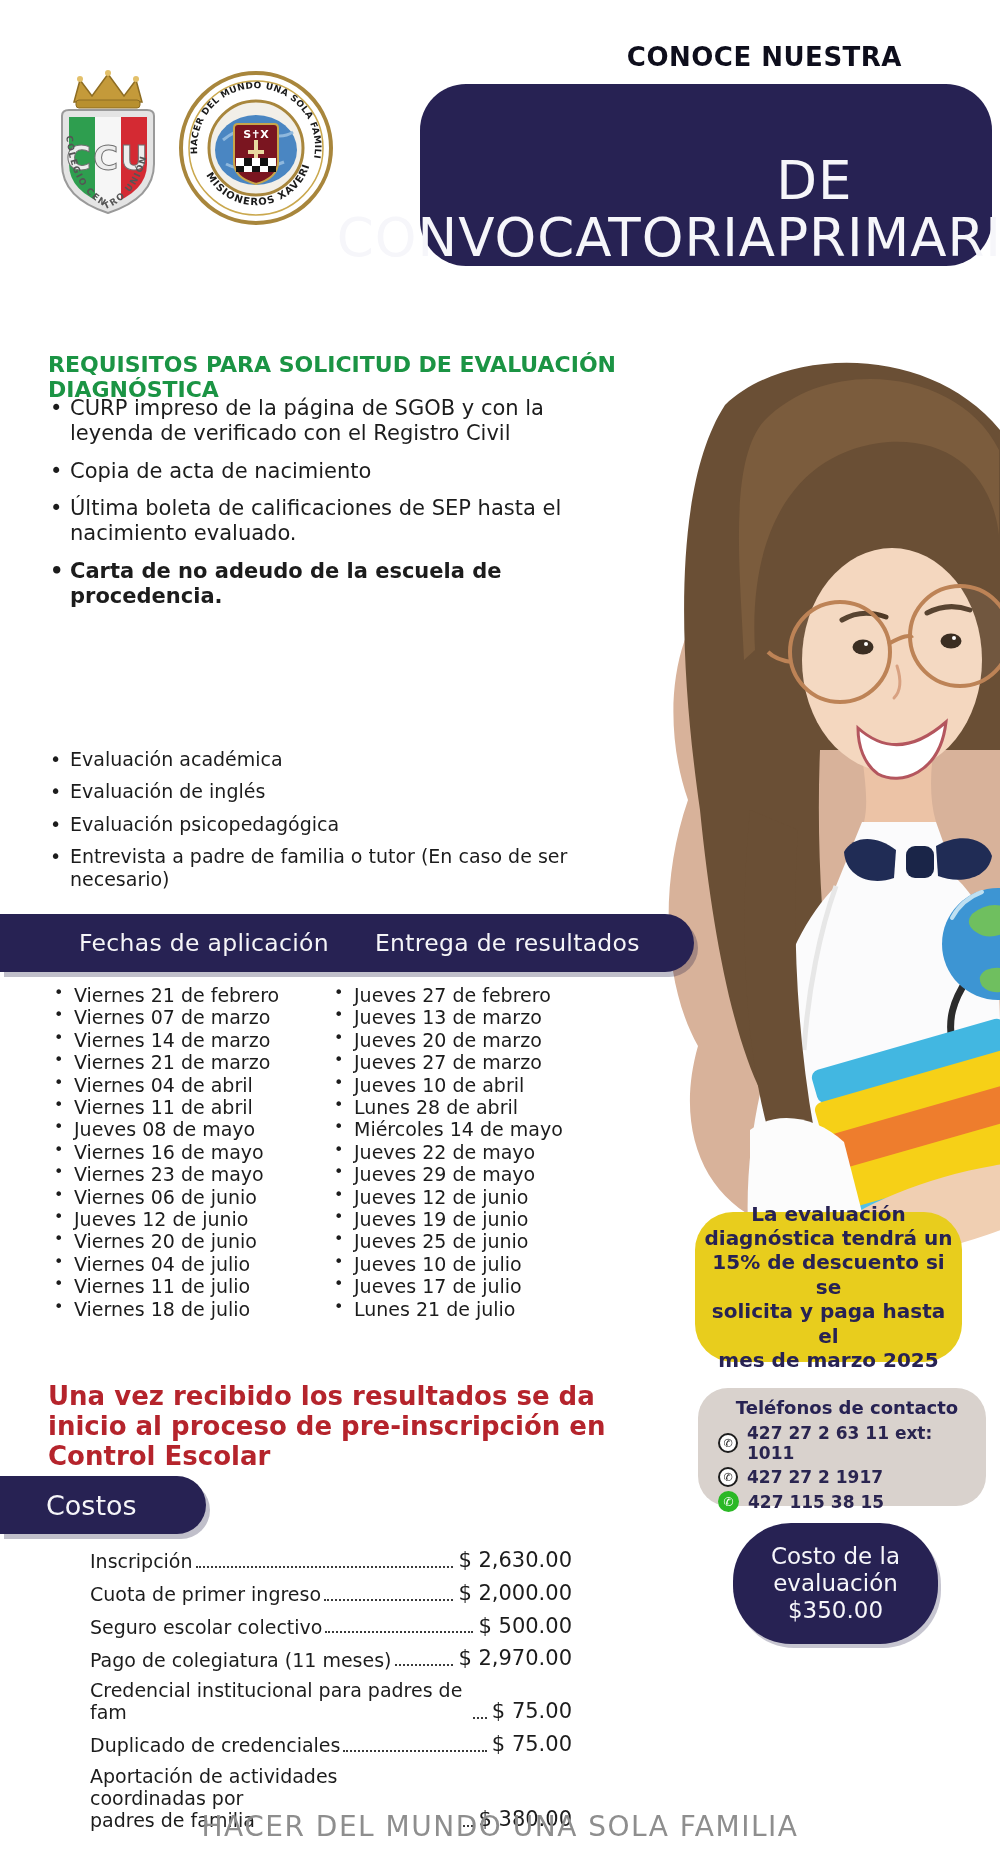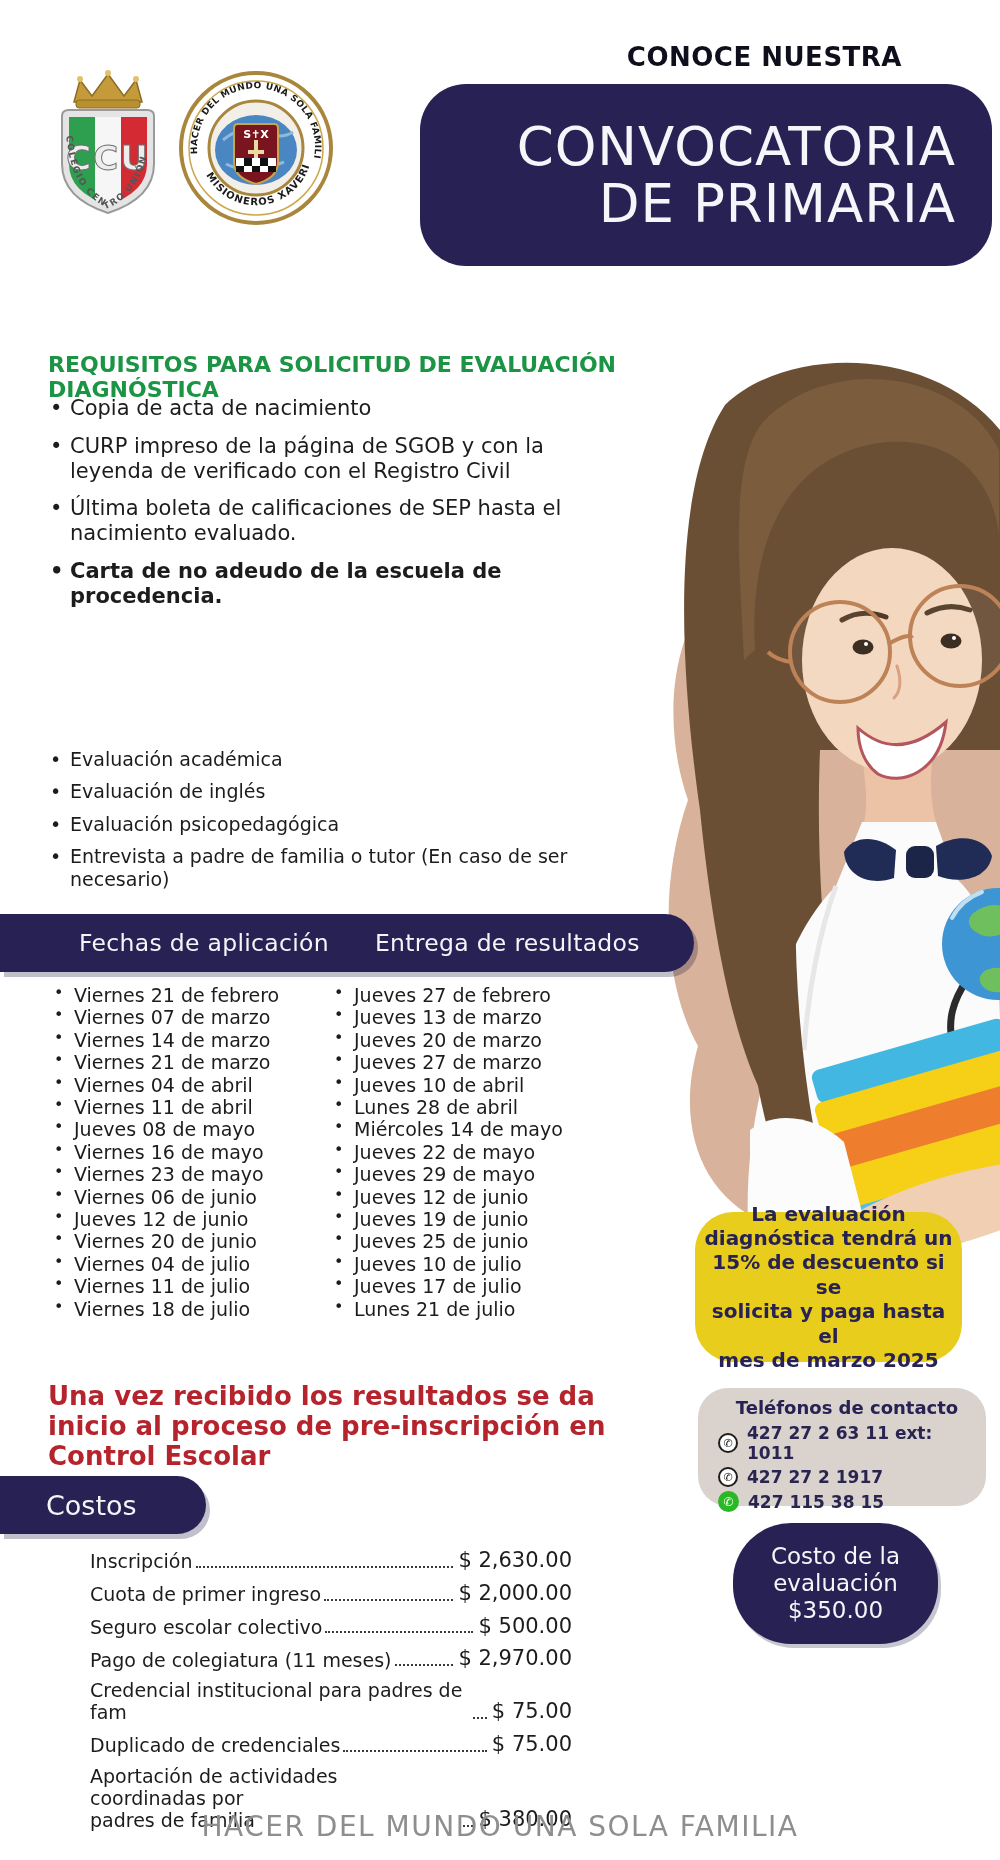--- a/index.html
+++ b/index.html
@@ -6,21 +6,21 @@
   .page{
     position:relative;width:1000px;height:1860px;overflow:hidden;background:#fff;
     font-family:"DejaVu Sans","Liberation Sans",sans-serif;color:var(--text-dark,#1c1c1c);
   }
   
   .logo-ccu{position:absolute;left:52px;top:68px;width:112px;height:148px;}
   .logo-xav{position:absolute;left:178px;top:66px;width:156px;height:164px;}
   .kicker{position:absolute;top:42px;right:98px;font-size:26px;font-weight:600;color:#0e0e1c;letter-spacing:.5px;}
   .title-box{
     position:absolute;left:420px;top:84px;width:572px;height:182px;background:var(--navy,#272253);
-    border-radius:46px;display:flex;flex-direction:column;justify-content:center;align-items:flex-end;
+    border-radius:46px;display:flex;flex-direction:row;justify-content:center;align-items:flex-end;
     padding-right:36px;box-sizing:border-box;
   }
   .title-line{color:#f6f6fa;font-size:53px;line-height:1.08;font-weight:400;letter-spacing:1px;}
   
   .ciclo{position:absolute;left:48px;top:308px;margin:0;font-size:28px;font-weight:700;color:var(--navy,#272253);letter-spacing:.5px;}
   .reqs-heading{position:absolute;left:48px;top:352px;margin:0;font-size:22px;font-weight:700;color:var(--green,#1b9444);width:680px;}
   ul.blist{list-style:none;margin:0;padding:0;}
   ul.blist li{position:relative;padding-left:22px;line-height:1.18;}
   ul.blist li::before{content:"•";position:absolute;left:2px;top:0;}
   .req-list{position:absolute;left:48px;top:396px;width:560px;font-size:21px;}
@@ -211,22 +211,22 @@
   </svg>
 
   <div class="kicker">CONOCE NUESTRA</div>
   <div class="title-box">
     <div class="title-line">CONVOCATORIA</div>
     <div class="title-line">DE PRIMARIA</div>
   </div>
 
   <h2 class="reqs-heading">REQUISITOS PARA SOLICITUD DE EVALUACIÓN DIAGNÓSTICA</h2>
   <ul class="blist req-list">
+    <li>CURP impreso de la página de SGOB y con la leyenda de verificado con el Registro Civil</li>
     <li>Copia de acta de nacimiento</li>
-    <li>CURP impreso de la página de SGOB y con la leyenda de verificado con el Registro Civil</li>
     <li>Última boleta de calificaciones de SEP hasta el nacimiento evaluado.</li>
     <li class="bold">Carta de no adeudo de la escuela de procedencia.</li>
   </ul>
 
   <ul class="blist eval-list">
     <li>Evaluación académica</li>
     <li>Evaluación de inglés</li>
     <li>Evaluación psicopedagógica</li>
     <li>Entrevista a padre de familia o tutor (En caso de ser necesario)</li>
   </ul>

